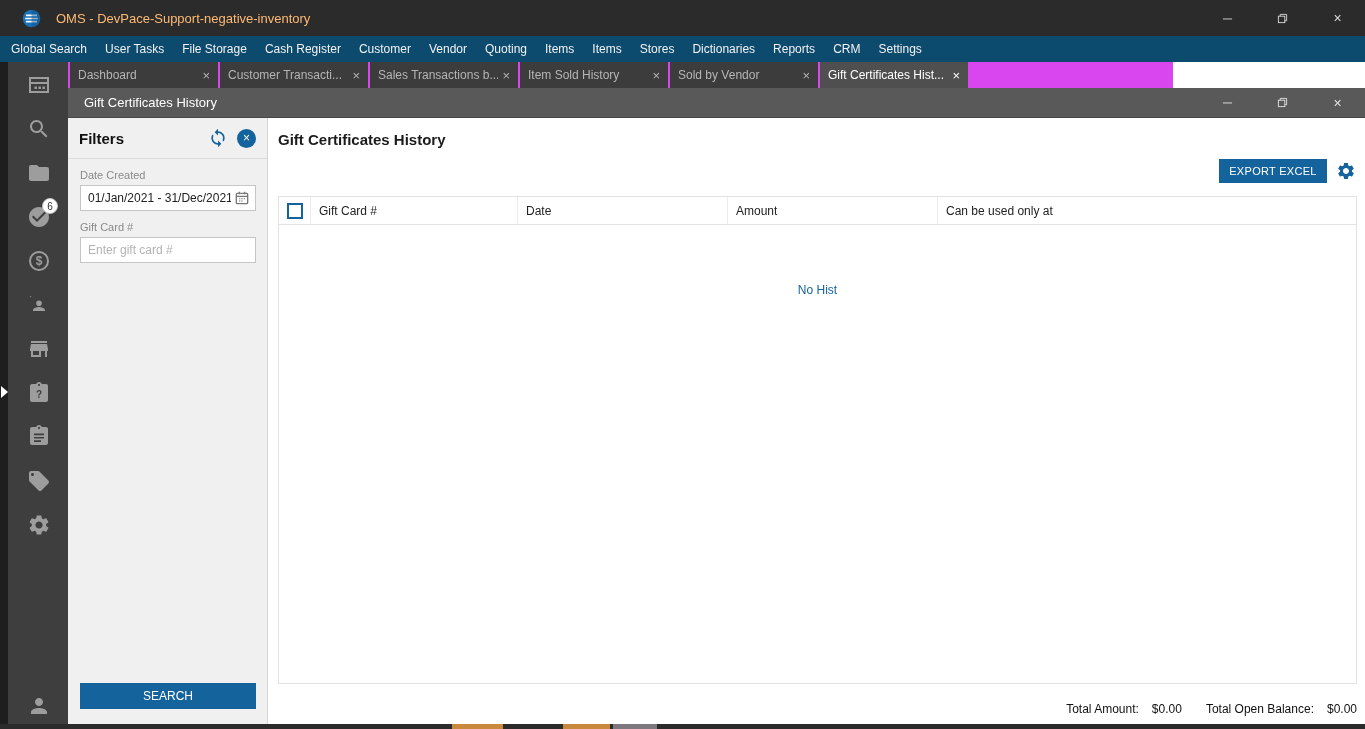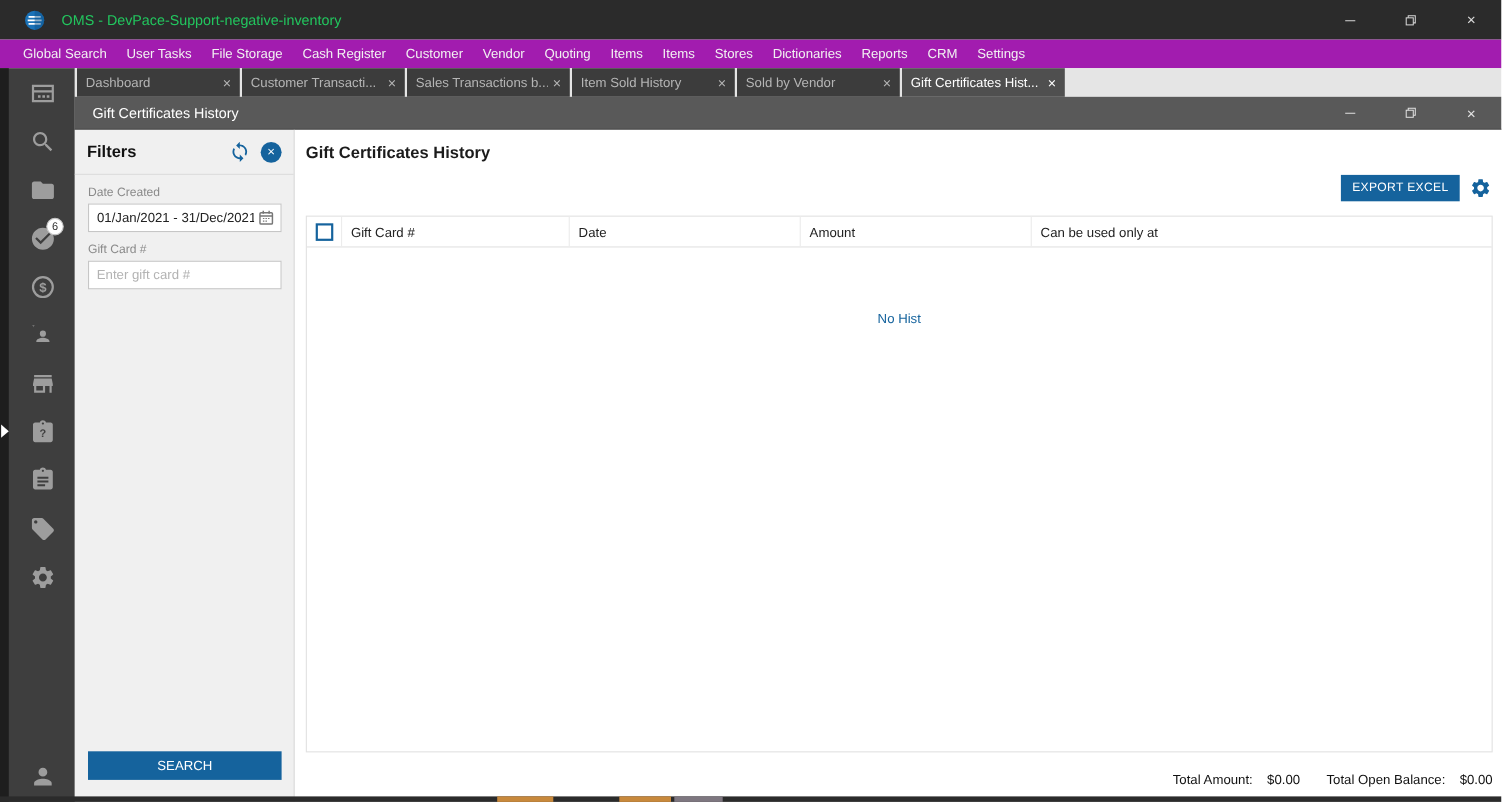--- a/index.html
+++ b/index.html
@@ -3,46 +3,46 @@
 <meta charset="utf-8">
 <style>
   * { margin:0; padding:0; box-sizing:border-box; }
   html,body { width:1365px; height:729px; overflow:hidden;
     font-family:"Liberation Sans", sans-serif; background:#fff; position:relative; }
 
   
   .titlebar { position:absolute; left:0; top:0; width:1365px; height:36px;
     background:#2b2b2b; display:flex; align-items:center; }
   .logo { width:19px; height:19px; margin-left:22px; flex:0 0 auto; }
-  .app-title { color:#22c55e; font-size:13px; margin-left:15px; white-space:nowrap; }
+  .app-title { color:#fdba74; font-size:13px; margin-left:15px; white-space:nowrap; }
   .win-controls { margin-left:auto; display:flex; height:100%; }
   .win-btn { width:55px; height:100%; display:flex; align-items:center;
     justify-content:center; color:#d8d8d8; font-size:14px; cursor:default; }
 
   
   .menubar { position:absolute; left:0; top:36px; width:1365px; height:26px;
-    background:#a21caf; display:flex; align-items:flex-start; color:#f2f2f2;
-    font-size:12px; padding-left:12px; }
+    background:#0c4a6e; display:flex; align-items:flex-start; color:#f2f2f2;
+    font-size:12px; padding-left:2px; }
   .menu-item { padding:0 9px; height:26px; line-height:26px; white-space:nowrap; cursor:default; }
 
   
   .sidebar { position:absolute; left:0; top:62px; width:68px; height:667px; background:#3e3e3e; }
   .sidebar-edge { position:absolute; left:0; top:0; width:8px; height:667px; background:#1e1e1e; }
   .side-arrow { position:absolute; left:1px; top:324px; width:0; height:0;
     border-top:6px solid transparent; border-bottom:6px solid transparent;
     border-left:7px solid #fff; }
   .side-icon { position:absolute; left:27px; width:24px; height:24px; color:#9d9d9d; cursor:pointer; }
   .side-icon svg { width:24px; height:24px; display:block; }
   .task-badge { position:absolute; left:42px; top:136px; width:16px; height:16px;
     background:#fff; border:1px solid #c4c4c4; border-radius:50%; color:#333;
     font-size:10px; display:flex; align-items:center; justify-content:center; z-index:3; }
 
   
-  .tabbar { position:absolute; left:68px; top:62px; width:1297px; height:26px;
-    background:#e5e5e5; display:flex; }
+  .tabbar { position:absolute; left:68px; top:62px; width:1105px; height:26px;
+    background:#d946ef; display:flex; }
   .tab { width:148px; height:26px; margin-left:2px; background:#3c3c3c; color:#b5b5b5;
     display:flex; align-items:center; font-size:12px; padding:0 8px; cursor:pointer; }
   .tab.active { background:#4f4f4f; color:#fff; }
   .tab-label { flex:1; white-space:nowrap; overflow:hidden; }
   .tab-close { margin-left:4px; font-size:13px; line-height:1; }
 
   
   .graybar { position:absolute; left:68px; top:88px; width:1297px; height:30px;
     background:#595959; border-bottom:1px solid #464646; display:flex; align-items:center;
     color:#fff; font-size:13px; }

